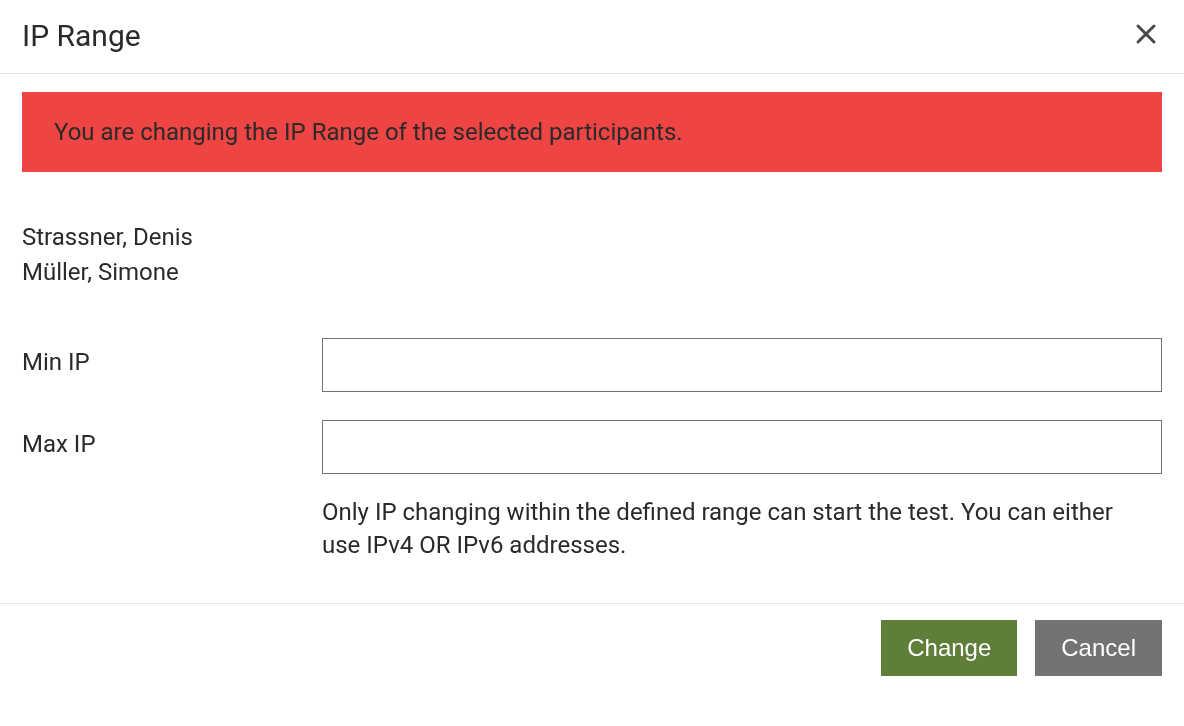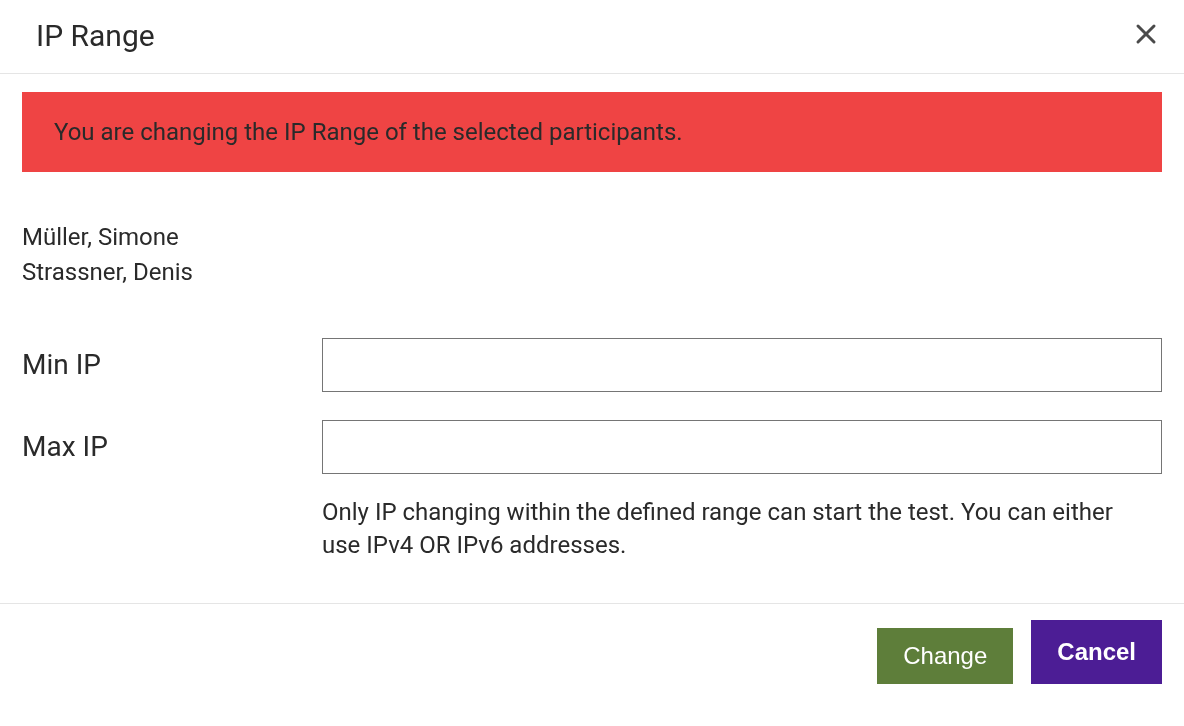--- a/index.html
+++ b/index.html
@@ -11,21 +11,21 @@
       font-family: -apple-system, BlinkMacSystemFont, "Segoe UI", Roboto, "Helvetica Neue", Arial, sans-serif;
       background: #fff;
       width: 1184px;
       height: 726px;
       color: #222;
     }
     .modal-header {
       display: flex;
       justify-content: space-between;
       align-items: flex-start;
-      padding: 18px 22px 20px 36px;
+      padding: 18px 22px 20px 22px;
       border-bottom: 1px solid #e5e5e5;
     }
     .modal-title {
       font-size: 30px;
       font-weight: 400;
       color: #2a2a2a;
     }
     .close-btn {
       background: none;
       border: none;
@@ -56,21 +56,21 @@
       line-height: 1.45;
       margin-bottom: 48px;
     }
     .form-row {
       display: flex;
       align-items: flex-start;
       margin-bottom: 28px;
     }
     .form-label {
       width: 300px;
-      font-size: 28px;
+      font-size: 24px;
       color: #2a2a2a;
       padding-top: 10px;
     }
     .form-field-wrap {
       flex: 1;
     }
     .form-input {
       width: 100%;
       height: 54px;
       border: 1px solid #757575;
@@ -95,25 +95,23 @@
     }
     .btn {
       border: none;
       font-size: 24px;
       padding: 14px 26px;
       cursor: pointer;
       color: #fff;
     }
     .btn-primary {
       background: #5e7e3a;
-      margin-top: 8px;
     }
     .btn-secondary {
-      background: #4c1d95;
-      font-weight: bold;
+      background: #737373;
     }
     .participant-item {
       display: block;
     }
   </style>
 </head>
 <body>
 
 <div class="modal-header">
   <h2 class="modal-title">IP Range</h2>
@@ -124,22 +122,22 @@
         <line x1="20" y1="4" x2="4" y2="20"></line>
       </svg>
     </span>
   </button>
 </div>
 
 <div class="modal-body">
   <div class="info-box">You are changing the IP Range of the selected participants.</div>
 
   <div class="participants">
+    <span class="participant-item">Strassner, Denis</span>
     <span class="participant-item">Müller, Simone</span>
-    <span class="participant-item">Strassner, Denis</span>
   </div>
 
   <div class="form-row">
     <div class="form-label">Min IP</div>
     <div class="form-field-wrap">
       <input type="text" class="form-input" value="" style="">
     </div>
   </div>
 
   <div class="form-row" style="margin-bottom:0;">

